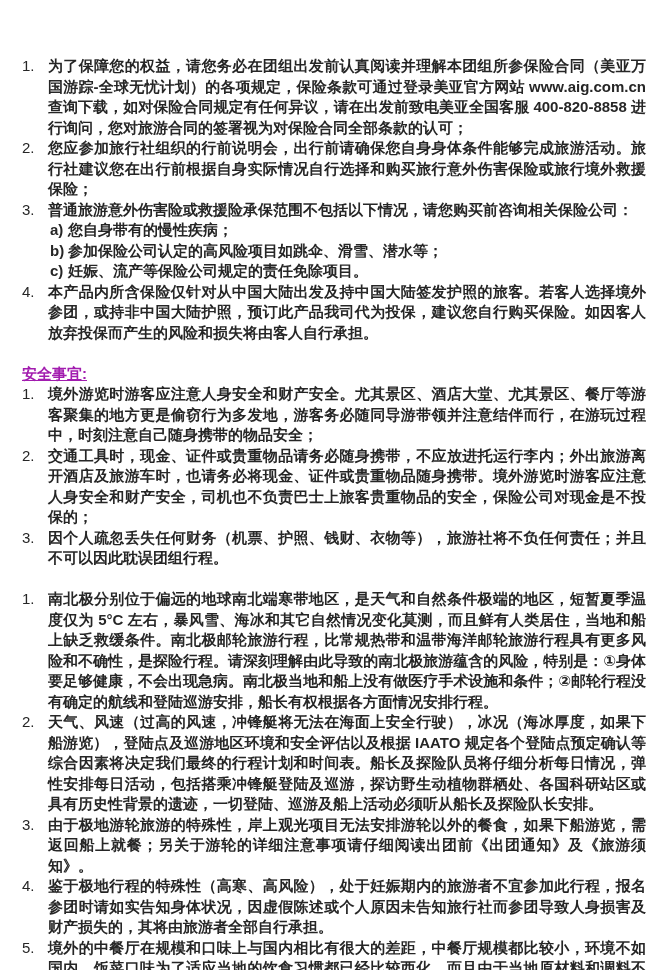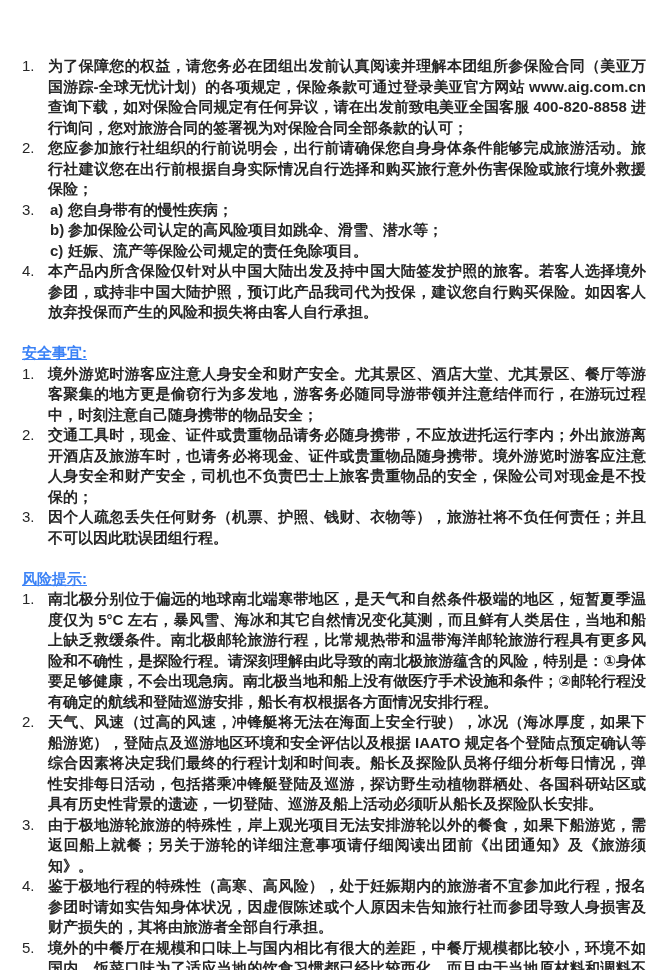--- a/index.html
+++ b/index.html
@@ -22,21 +22,21 @@
     background: #ffffff;
   }
   .section + .section {
     margin-top: 20.5px;
   }
   .section-header {
     font-size: 15px;
     line-height: 20.5px;
     font-weight: bold;
     text-decoration: underline;
-    color: #3b82f6;
+    color: #a21caf;
   }
   .list-item {
     display: flex;
     align-items: flex-start;
     font-size: 15px;
     line-height: 20.5px;
   }
   .item-number {
     flex: 0 0 26px;
     width: 26px;
@@ -80,20 +80,21 @@
       </div>
       <div class="list-item">
         <div class="item-number">2.</div>
         <div class="item-body">
           <div class="item-text">您应参加旅行社组织的行前说明会，出行前请确保您自身身体条件能够完成旅游活动。旅行社建议您在出行前根据自身实际情况自行选择和购买旅行意外伤害保险或旅行境外救援保险；</div>
         </div>
       </div>
       <div class="list-item">
         <div class="item-number">3.</div>
         <div class="item-body">
+          <div class="item-text">普通旅游意外伤害险或救援险承保范围不包括以下情况，请您购买前咨询相关保险公司：</div>
           <div class="sub-list">
             <div class="sub-item">
               <div class="sub-label">a)</div>
               <div class="sub-text">您自身带有的慢性疾病；</div>
             </div>
             <div class="sub-item">
               <div class="sub-label">b)</div>
               <div class="sub-text">参加保险公司认定的高风险项目如跳伞、滑雪、潜水等；</div>
             </div>
             <div class="sub-item">
@@ -125,21 +126,20 @@
         </div>
       </div>
       <div class="list-item">
         <div class="item-number">3.</div>
         <div class="item-body">
           <div class="item-text">因个人疏忽丢失任何财务（机票、护照、钱财、衣物等），旅游社将不负任何责任；并且不可以因此耽误团组行程。</div>
         </div>
       </div>
     </div>
     <div class="section">
-      <div class="section-header">风险提示:</div>
       <div class="list-item">
         <div class="item-number">1.</div>
         <div class="item-body">
           <div class="item-text">南北极分别位于偏远的地球南北端寒带地区，是天气和自然条件极端的地区，短暂夏季温度仅为 5°C 左右，暴风雪、海冰和其它自然情况变化莫测，而且鲜有人类居住，当地和船上缺乏救缓条件。南北极邮轮旅游行程，比常规热带和温带海洋邮轮旅游行程具有更多风险和不确性，是探险行程。请深刻理解由此导致的南北极旅游蕴含的风险，特别是：①身体要足够健康，不会出现急病。南北极当地和船上没有做医疗手术设施和条件；②邮轮行程没有确定的航线和登陆巡游安排，船长有权根据各方面情况安排行程。</div>
         </div>
       </div>
       <div class="list-item">
         <div class="item-number">2.</div>
         <div class="item-body">
           <div class="item-text">天气、风速（过高的风速，冲锋艇将无法在海面上安全行驶），冰况（海冰厚度，如果下船游览），登陆点及巡游地区环境和安全评估以及根据 IAATO 规定各个登陆点预定确认等综合因素将决定我们最终的行程计划和时间表。船长及探险队员将仔细分析每日情况，弹性安排每日活动，包括搭乘冲锋艇登陆及巡游，探访野生动植物群栖处、各国科研站区或具有历史性背景的遗迹，一切登陆、巡游及船上活动必须听从船长及探险队长安排。</div>

